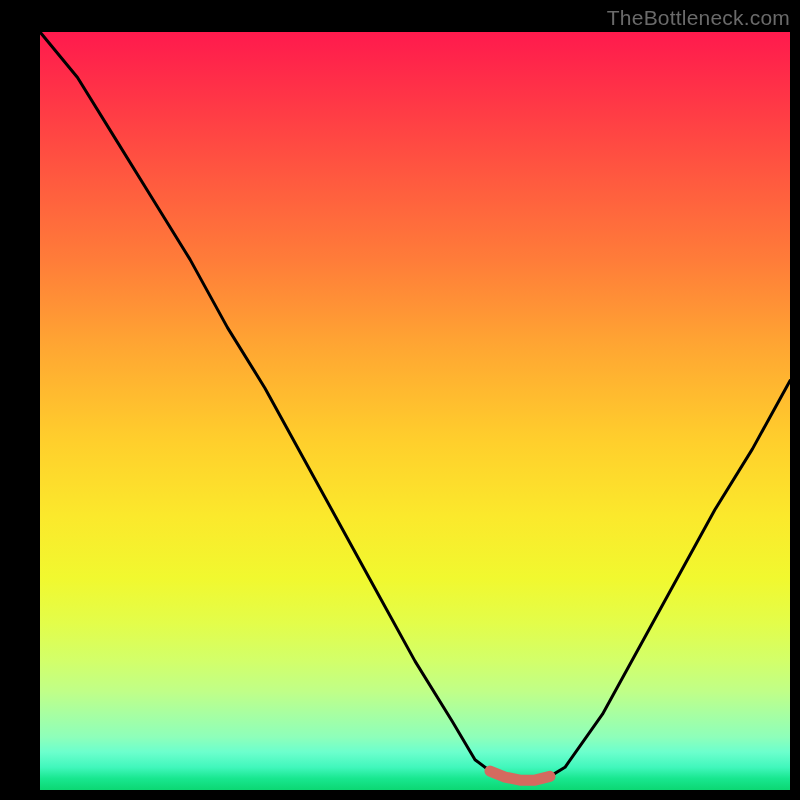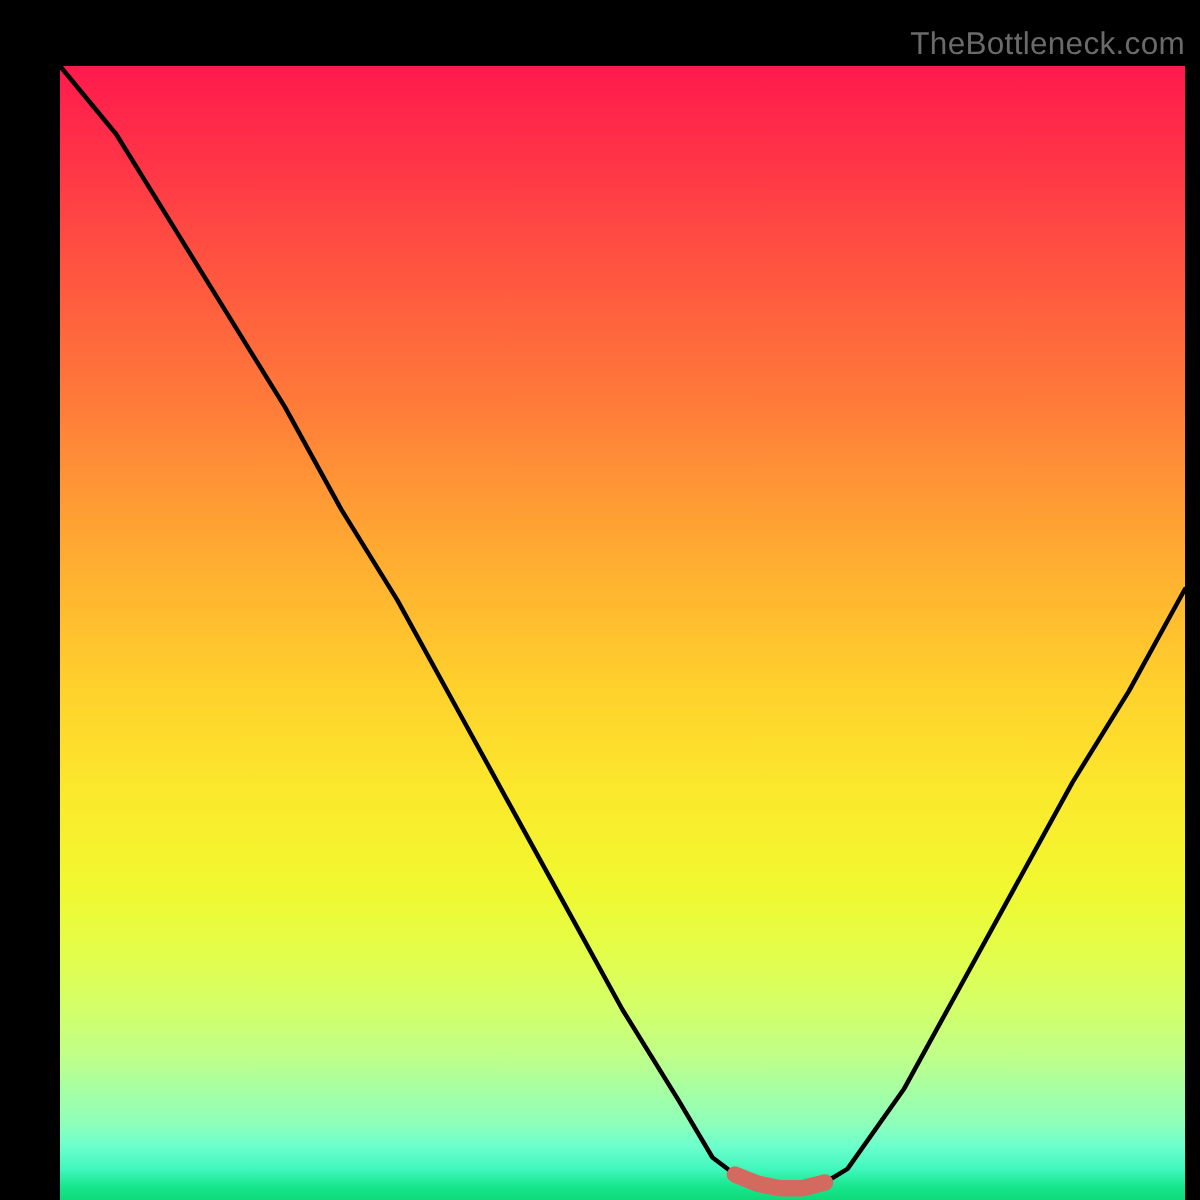--- a/index.html
+++ b/index.html
@@ -11,21 +11,20 @@
     overflow: hidden;
     font-family: Arial, Helvetica, sans-serif;
   }
   .frame {
     position: absolute;
     left: 0;
     top: 0;
     width: 800px;
     height: 676px;
     background: #000;
-    margin-top: 12px;
   }
   .plot {
     position: absolute;
     left: 40px;
     top: 32px;
     width: 750px;
     height: 758px;
     background: linear-gradient(to bottom,
       #ff1a4d 0%,
       #ff3347 8%,

